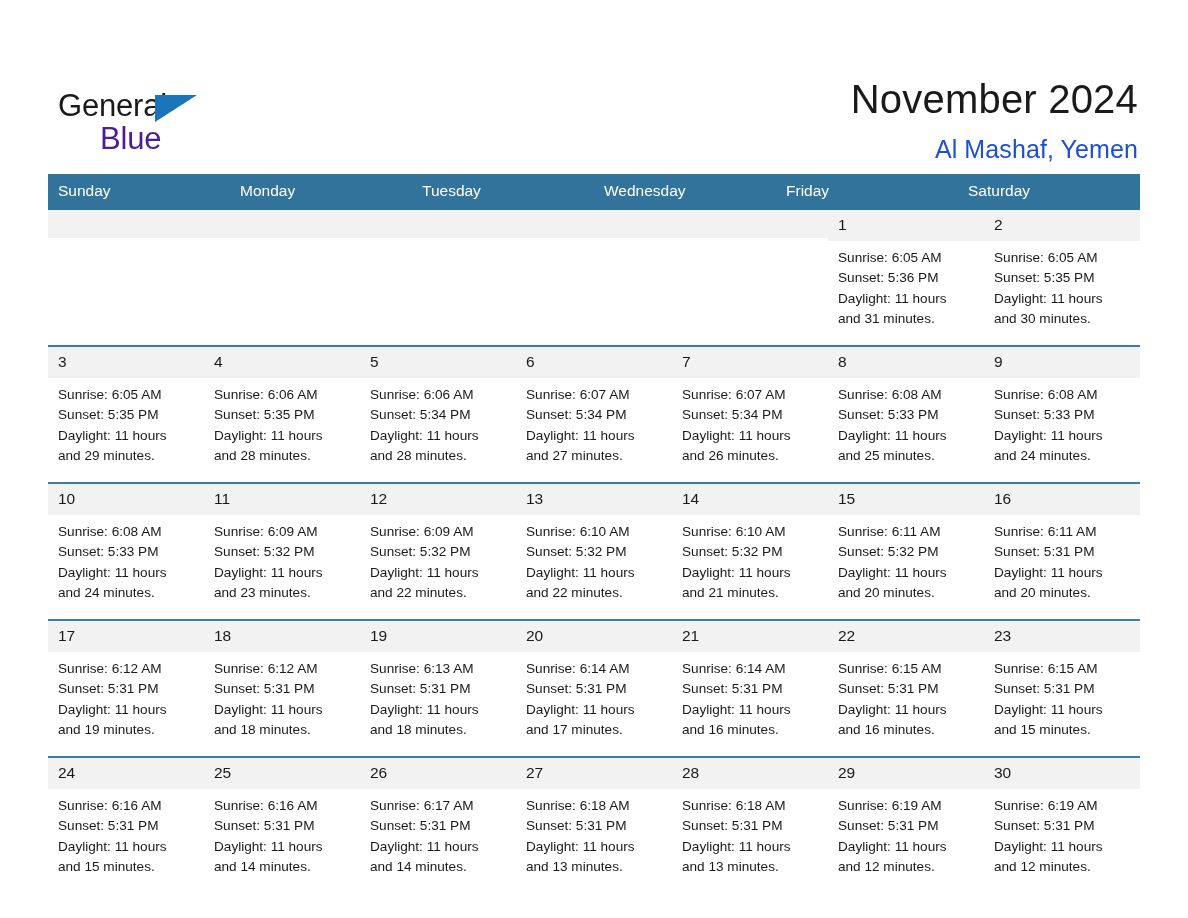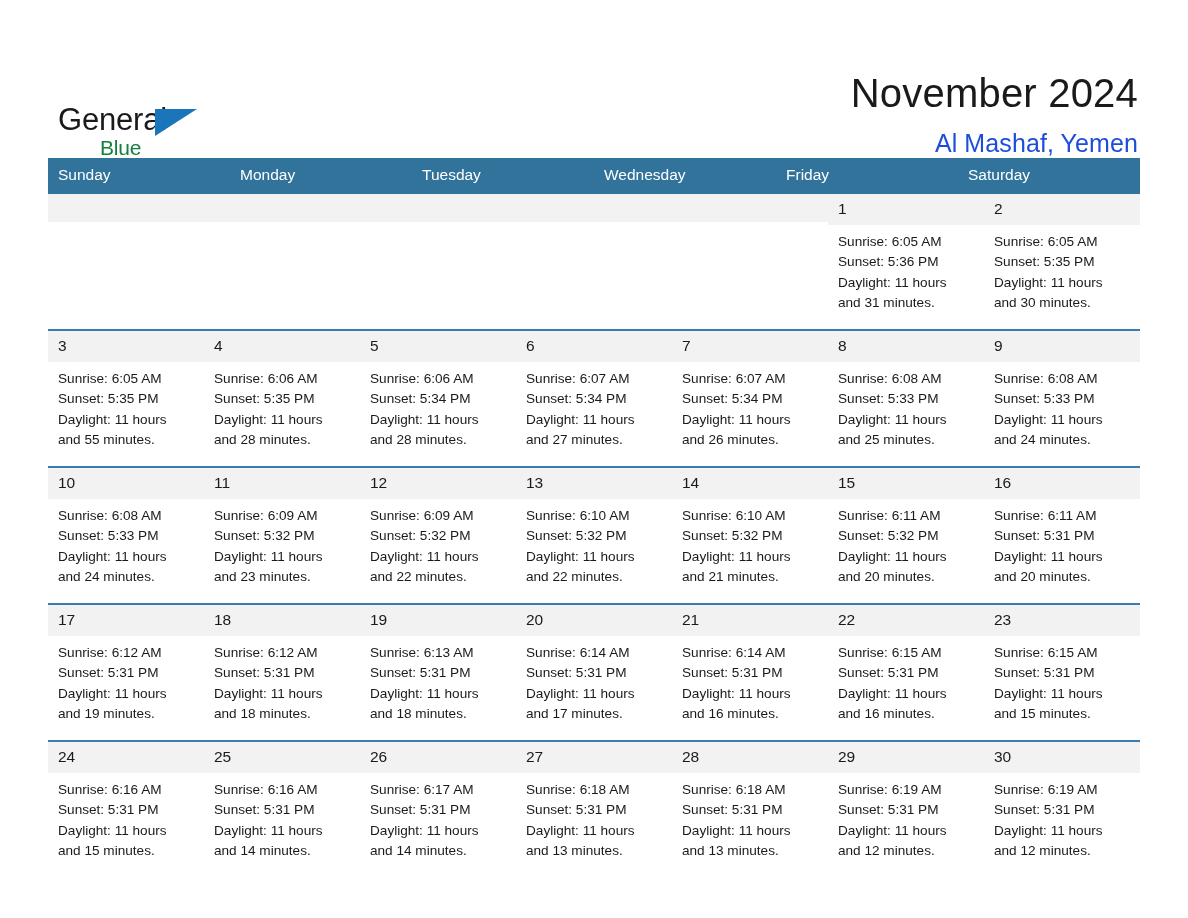--- a/index.html
+++ b/index.html
@@ -13,40 +13,41 @@
   .page {
     position: relative;
     width: 1188px;
     height: 918px;
     background: #ffffff;
   }
 
   
   .header {
     display: flex;
-    align-items: flex-end;
+    align-items: center;
     justify-content: space-between;
     padding: 48px 50px 0 58px;
     height: 158px;
+    margin-top: 16px;
   }
   .brand {
     position: relative;
     width: 160px;
     padding-top: 6px;
   }
   .brand-line1 {
     font-size: 31px;
     color: #1a1a1a;
     line-height: 1;
     letter-spacing: -0.2px;
     white-space: nowrap;
   }
   .brand-line2 {
-    font-size: 21px;
-    color: #15803d;
+    font-size: 31px;
+    color: #4c1d95;
     line-height: 1;
     letter-spacing: -0.2px;
     padding-left: 42px;
     margin-top: 2px;
   }
   .brand-flag {
     position: absolute;
     left: 97px;
     top: 11px;
     width: 0;
@@ -184,21 +185,21 @@
             </div>
           </div>
         </div>
         <div class="week">
           <div class="cell">
             <div class="cell-num">3</div>
             <div class="cell-body">
               <div>Sunrise: 6:05 AM</div>
               <div>Sunset: 5:35 PM</div>
               <div>Daylight: 11 hours</div>
-              <div>and 55 minutes.</div>
+              <div>and 29 minutes.</div>
             </div>
           </div>
           <div class="cell">
             <div class="cell-num">4</div>
             <div class="cell-body">
               <div>Sunrise: 6:06 AM</div>
               <div>Sunset: 5:35 PM</div>
               <div>Daylight: 11 hours</div>
               <div>and 28 minutes.</div>
             </div>

